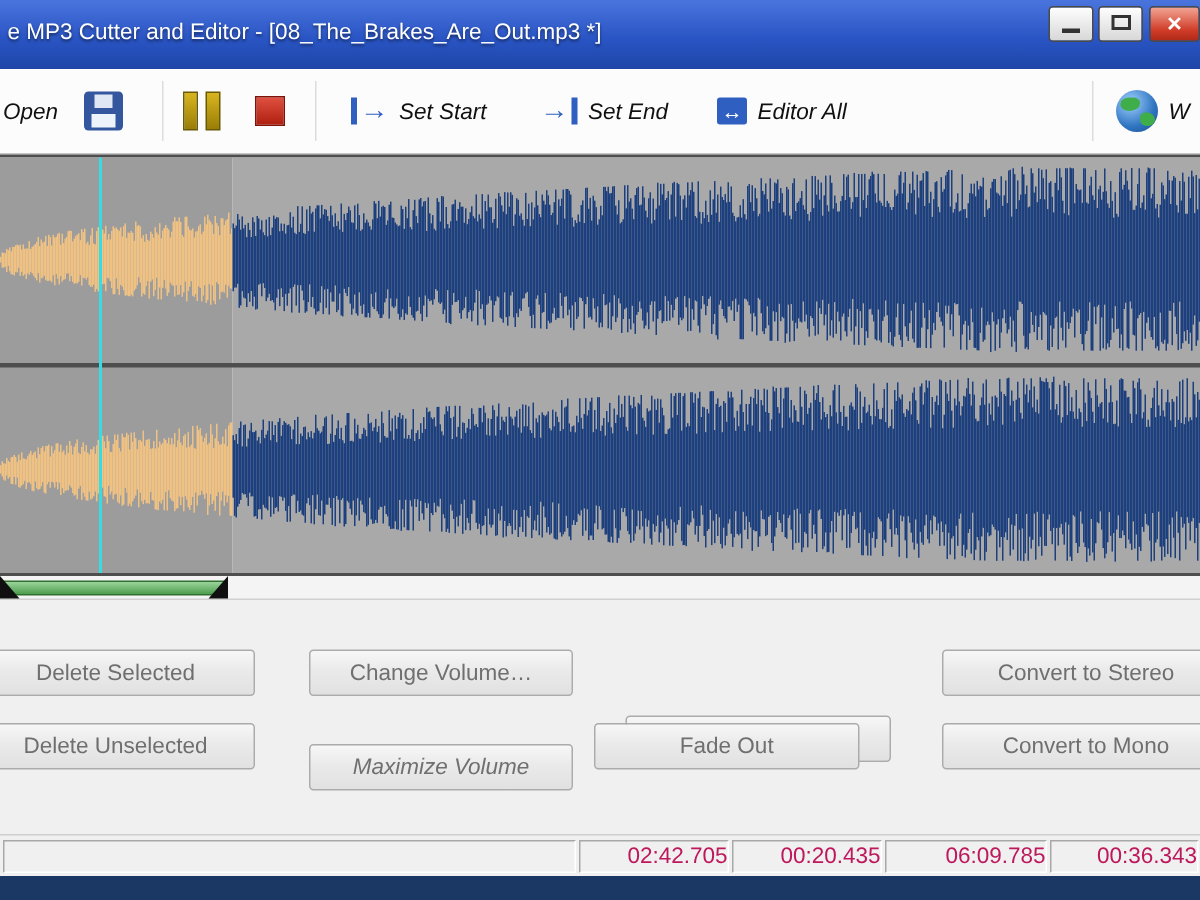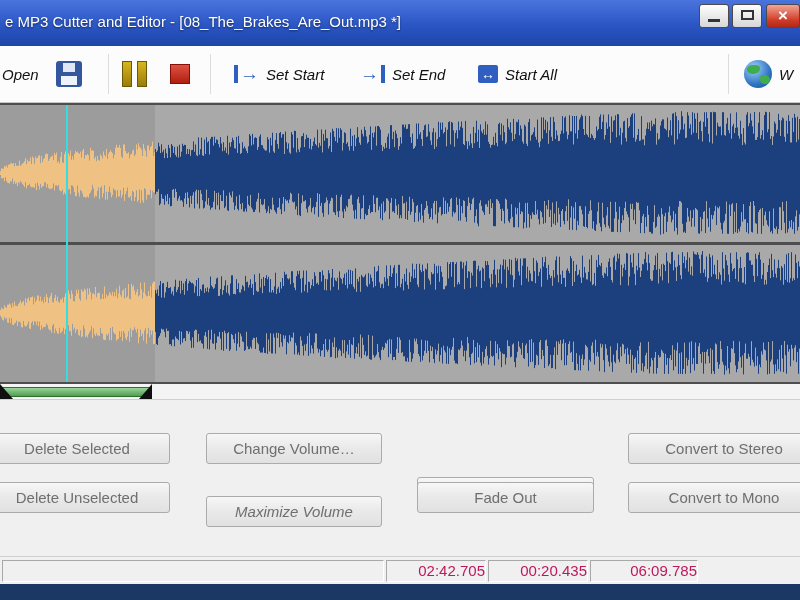--- a/index.html
+++ b/index.html
@@ -122,21 +122,21 @@
     <div class="tgroup" style="left:360px;">
       <div class="iconrow">
         <span class="arrowtxt">→</span>
         <div class="brk"></div>
       </div>
       <span class="tlabel">Set End</span>
     </div>
 
     <div class="tgroup" style="left:478px;">
       <div class="selall-ic">↔</div>
-      <span class="tlabel">Start All</span>
+      <span class="tlabel">Editor All</span>
     </div>
 
 
     <div class="sep" style="left:728px;"></div>
 
     <div class="tgroup" style="left:744px;">
       <div class="globe"></div>
       <span class="tlabel">W</span>
     </div>
   </div>
@@ -1756,24 +1756,25 @@
     <div class="handle-r" id="handle-r" style="left: 139px;"></div>
   </div>
 
   <div class="abtn" style="left:-16px;top:433px;width:186px;">Delete Selected</div>
   <div class="abtn" style="left:206px;top:433px;width:176px;">Change Volume…</div>
   <div class="abtn" style="left:417px;top:433px;width:177px;margin-top:44px;">Fade In</div>
   <div class="abtn" style="left:628px;top:433px;width:192px;">Convert to Stereo</div>
 
   <div class="abtn" style="left:-16px;top:482px;width:186px;">Delete Unselected</div>
   <div class="abtn" style="left:206px;top:496px;width:176px;font-style:italic;">Maximize Volume</div>
-  <div class="abtn" style="left:417px;top:482px;width:177px;">Fade Out</div>
+  <div class="abtn" style="left:396px;top:482px;width:177px;">Fade Out</div>
   <div class="abtn" style="left:628px;top:482px;width:192px;">Convert to Mono</div>
 
   <div class="statusbar">
     <div class="scell" style="left:2px;width:382px;"></div>
     <div class="scell" style="left:386px;width:100px;">02:42.705</div>
     <div class="scell" style="left:488px;width:100px;">00:20.435</div>
     <div class="scell" style="left:590px;width:108px;">06:09.785</div>
+    <div class="scell" style="left:700px;width:99px;">00:36.343</div>
   </div>
 
   <div class="desktop"></div>
 </div>
 
 </body></html>

